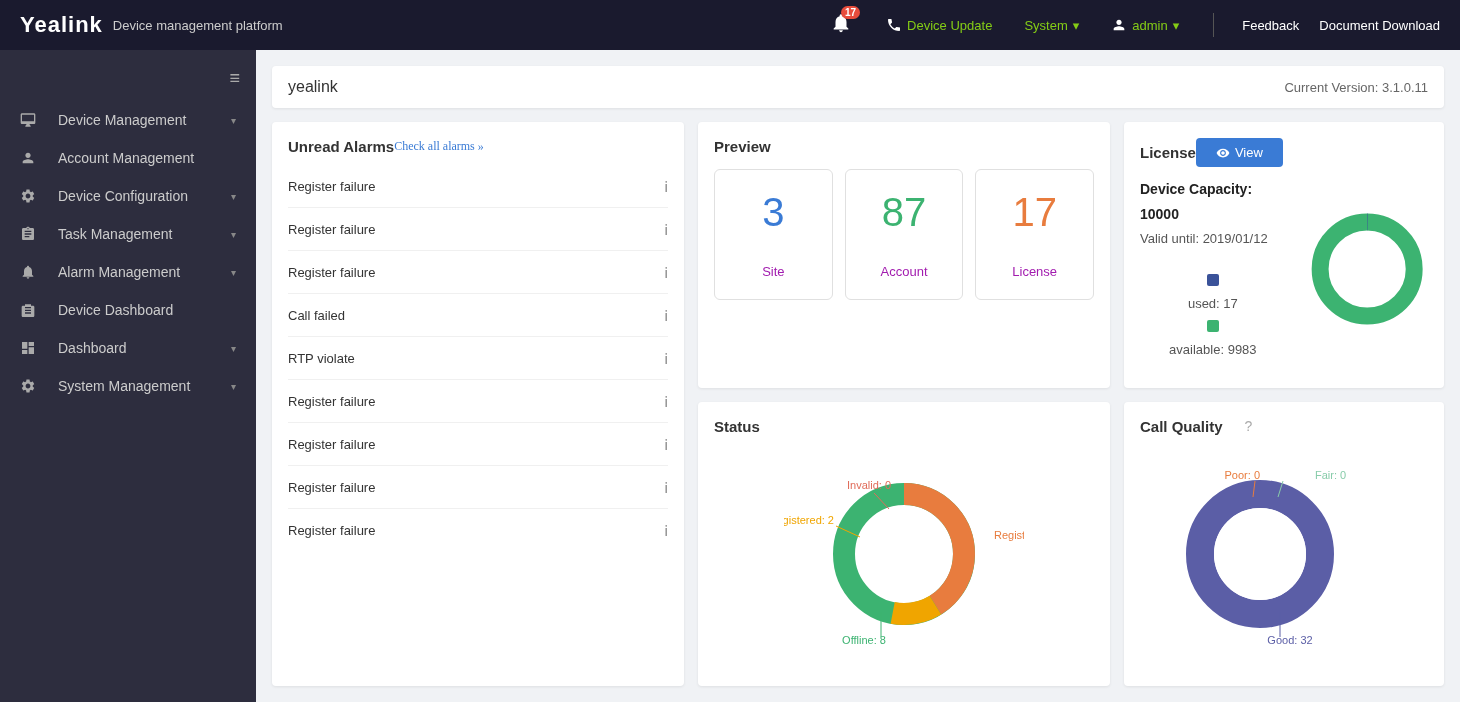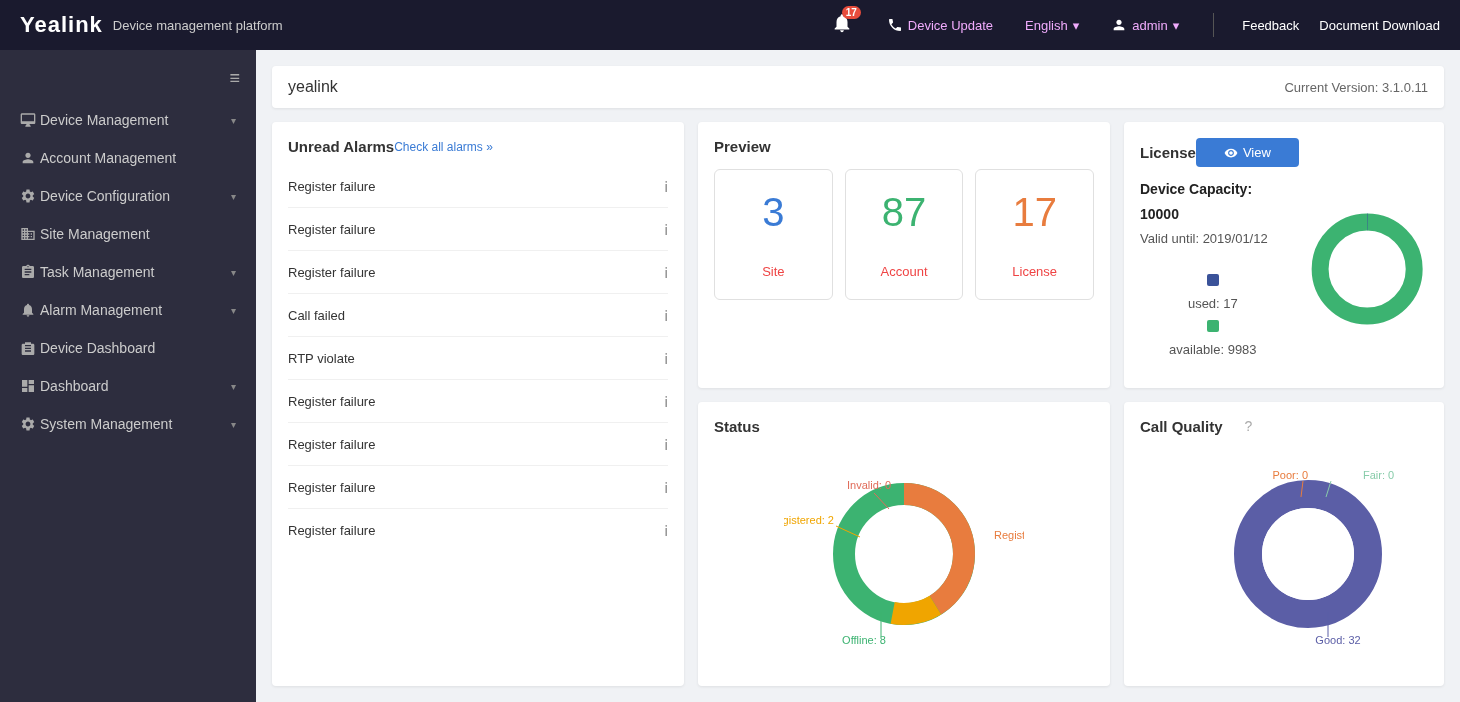--- a/index.html
+++ b/index.html
@@ -20,21 +20,21 @@
     .topnav-logo { font-size: 22px; font-weight: bold; color: #fff; letter-spacing: 1px; }
     .topnav-subtitle { font-size: 13px; color: #ccc; }
     .topnav-spacer { flex: 1; }
     .topnav-bell { position: relative; cursor: pointer; margin-right: 8px; }
     .topnav-bell svg { width: 22px; height: 22px; fill: #fff; }
     .bell-badge {
       position: absolute; top: -6px; right: -8px;
       background: #e74c3c; color: #fff; font-size: 10px;
       border-radius: 10px; padding: 1px 4px; font-weight: bold;
     }
-    .topnav-item { display: flex; align-items: center; gap: 5px; font-size: 13px; color: #f0abfc; cursor: pointer; padding: 0 6px; }
+    .topnav-item { display: flex; align-items: center; gap: 5px; font-size: 13px; color: #84cc16; cursor: pointer; padding: 0 6px; }
     .topnav-item svg { width: 16px; height: 16px; fill: #fff; }
     .topnav-divider { width: 1px; height: 24px; background: #555; margin: 0 8px; }
     .topnav-link { font-size: 13px; color: #fff; cursor: pointer; }
 
     
     .main-layout { display: flex; flex: 1; overflow: hidden; }
 
     
     .sidebar {
       width: 256px;
@@ -42,21 +42,21 @@
       color: #ccc;
       flex-shrink: 0;
       overflow-y: auto;
       padding-top: 10px;
     }
     .sidebar-hamburger {
       display: flex; justify-content: flex-end; padding: 8px 16px 12px;
       cursor: pointer; color: #aaa; font-size: 18px;
     }
     .sidebar-item {
-      display: flex; align-items: center; gap: 4px;
+      display: flex; align-items: center; gap: 22px;
       padding: 11px 20px; font-size: 14px; cursor: pointer;
       transition: background 0.2s;
     }
     .sidebar-item svg { width: 16px; height: 16px; fill: #aaa; flex-shrink: 0; }
     .sidebar-item .chevron { margin-left: auto; font-size: 10px; color: #888; }
 
     
     .content {
       flex: 1; overflow-y: auto; padding: 16px; display: flex; flex-direction: column; gap: 14px;
     }
@@ -90,42 +90,42 @@
     
     .preview-stats { display: flex; gap: 12px; justify-content: space-around; }
     .stat-box {
       border: 1px solid #e0e0e0; border-radius: 6px;
       padding: 20px 28px; text-align: center; flex: 1;
     }
     .stat-number { font-size: 40px; font-weight: 300; margin-bottom: 6px; }
     .stat-number.blue { color: #3a7bd5; }
     .stat-number.teal { color: #3cb371; }
     .stat-number.orange { color: #e87c3e; }
-    .stat-label { font-size: 13px; color: #ef4444; margin-top: 29px; }
+    .stat-label { font-size: 13px; color: #a21caf; margin-top: 29px; }
 
     
     .license-card { display: flex; flex-direction: column; gap: 10px; }
     .license-header { display: flex; align-items: center; margin-bottom: 0; }
     .license-info { font-size: 13px; color: #555; line-height: 1.8; }
     .license-info strong { color: #222; font-size: 14px; }
     .license-legend { display: flex; flex-direction: column; gap: 4px; font-size: 13px; color: #555; }
     .legend-item { display: flex; align-items: center; gap: 6px; flex-direction: column; }
     .legend-dot { width: 12px; height: 12px; border-radius: 2px; flex-shrink: 0; }
     .license-body { display: flex; align-items: center; gap: 20px; }
 
     .view-btn {
       background: #3a7bd5; color: #fff; border: none;
-      padding: 7px 28px; border-radius: 4px; font-size: 13px; cursor: pointer;
+      padding: 7px 20px; border-radius: 4px; font-size: 13px; cursor: pointer;
       display: flex; align-items: center; gap: 5px;
     }
 
     
     .alarms-card { grid-row: 1 / 3; overflow: hidden; display: flex; flex-direction: column; }
     .alarms-header { display: flex; align-items: center; margin-bottom: 10px; }
-    .alarms-check-link { font-size: 12px; color: #3a7bd5; cursor: pointer; }
+    .alarms-check-link { font-size: 12px; color: #3a7bd5; cursor: pointer; font-family: Liberation Serif, serif; }
     .alarm-list { flex: 1; overflow-y: auto; }
     .alarm-item {
       display: flex; justify-content: space-between; align-items: center;
       padding: 11px 0; border-bottom: 1px solid #f0f0f0; font-size: 13px; color: #333; gap: 37px;
     }
     .alarm-item:last-child { border-bottom: none; }
     .alarm-info-icon { color: #888; cursor: pointer; font-size: 15px; }
 
     
     .status-card { }
@@ -159,21 +159,21 @@
   </div>
 
   <div class="topnav-item">
     <svg viewBox="0 0 24 24">
         <path d="M6.62 10.79c1.44 2.83 3.76 5.14 6.59 6.59l2.2-2.2c.27-.27.67-.36 1.02-.24 1.12.37 2.33.57 3.57.57.55 0 1 .45 1 1V20c0 .55-.45 1-1 1-9.39 0-17-7.61-17-17 0-.55.45-1 1-1h3.5c.55 0 1 .45 1 1 0 1.25.2 2.45.57 3.57.11.35.03.74-.25 1.02l-2.2 2.2z"></path>
       </svg>
     <span>Device Update</span>
   </div>
 
   <div class="topnav-item">
-    <span>English</span>
+    <span>System</span>
     <span>▾</span>
   </div>
 
   <div class="topnav-item">
     <svg viewBox="0 0 24 24">
         <path d="M12 12c2.21 0 4-1.79 4-4s-1.79-4-4-4-4 1.79-4 4 1.79 4 4 4zm0 2c-2.67 0-8 1.34-8 4v2h16v-2c0-2.66-5.33-4-8-4z"></path>
       </svg>
     <span>admin</span>
     <span>▾</span>
   </div>
@@ -203,26 +203,20 @@
           <path d="M12 12c2.21 0 4-1.79 4-4s-1.79-4-4-4-4 1.79-4 4 1.79 4 4 4zm0 2c-2.67 0-8 1.34-8 4v2h16v-2c0-2.66-5.33-4-8-4z"></path>
         </svg>
       <span>Account Management</span>
     </div>
     <div class="sidebar-item">
       <svg viewBox="0 0 24 24">
           <path d="M19.14,12.94c0.04-0.3,0.06-0.61,0.06-0.94c0-0.32-0.02-0.64-0.07-0.94l2.03-1.58c0.18-0.14,0.23-0.41,0.12-0.61 l-1.92-3.32c-0.12-0.22-0.37-0.29-0.59-0.22l-2.39,0.96c-0.5-0.38-1.03-0.7-1.62-0.94L14.4,2.81c-0.04-0.24-0.24-0.41-0.48-0.41 h-3.84c-0.24,0-0.43,0.17-0.47,0.41L9.25,5.35C8.66,5.59,8.12,5.92,7.63,6.29L5.24,5.33c-0.22-0.08-0.47,0-0.59,0.22L2.74,8.87 C2.62,9.08,2.66,9.34,2.86,9.48l2.03,1.58C4.84,11.36,4.8,11.69,4.8,12s0.02,0.64,0.07,0.94l-2.03,1.58 c-0.18,0.14-0.23,0.41-0.12,0.61l1.92,3.32c0.12,0.22,0.37,0.29,0.59,0.22l2.39-0.96c0.5,0.38,1.03,0.7,1.62,0.94l0.36,2.54 c0.05,0.24,0.24,0.41,0.48,0.41h3.84c0.24,0,0.44-0.17,0.47-0.41l0.36-2.54c0.59-0.24,1.13-0.56,1.62-0.94l2.39,0.96 c0.22,0.08,0.47,0,0.59-0.22l1.92-3.32c0.12-0.22,0.07-0.47-0.12-0.61L19.14,12.94z M12,15.6c-1.98,0-3.6-1.62-3.6-3.6 s1.62-3.6,3.6-3.6s3.6,1.62,3.6,3.6S13.98,15.6,12,15.6z"></path>
         </svg>
       <span>Device Configuration</span>
       <span class="chevron">▾</span>
-    </div>
-    <div class="sidebar-item">
-      <svg viewBox="0 0 24 24">
-          <path d="M12 7V3H2v18h20V7H12zM6 19H4v-2h2v2zm0-4H4v-2h2v2zm0-4H4V9h2v2zm0-4H4V5h2v2zm4 12H8v-2h2v2zm0-4H8v-2h2v2zm0-4H8V9h2v2zm0-4H8V5h2v2zm10 12h-8v-2h2v-2h-2v-2h2v-2h-2V9h8v10zm-2-8h-2v2h2v-2zm0 4h-2v2h2v-2z"></path>
-        </svg>
-      <span>Site Management</span>
     </div>
     <div class="sidebar-item">
       <svg viewBox="0 0 24 24">
           <path d="M19 3h-4.18C14.4 1.84 13.3 1 12 1c-1.3 0-2.4.84-2.82 2H5c-1.1 0-2 .9-2 2v14c0 1.1.9 2 2 2h14c1.1 0 2-.9 2-2V5c0-1.1-.9-2-2-2zm-7 0c.55 0 1 .45 1 1s-.45 1-1 1-1-.45-1-1 .45-1 1-1zm2 14H7v-2h7v2zm3-4H7v-2h10v2zm0-4H7V7h10v2z"></path>
         </svg>
       <span>Task Management</span>
       <span class="chevron">▾</span>
     </div>
     <div class="sidebar-item">
       <svg viewBox="0 0 24 24">
@@ -387,21 +381,21 @@
           </svg>
         </div>
       </div>
 
       <div class="card">
         <div class="call-quality-header">
           <span class="card-title" style="margin-bottom:0">Call Quality</span>
           <span class="help-icon">?</span>
         </div>
 
-        <div style="display:flex; justify-content:flex-end; align-items:center; margin-top:10px;">
+        <div style="display:flex; justify-content:flex-start; align-items:center; margin-top:10px;">
           <svg width="240" height="210" viewBox="0 0 240 210">
 
             <circle cx="120" cy="105" r="60" fill="none" stroke="#5b5ea6" stroke-width="28" stroke-dasharray="376.99" stroke-dashoffset="0" transform="rotate(-90 120 105)"></circle>
             <circle cx="120" cy="105" r="46" fill="white"></circle>
 
             <text x="120" y="30" font-size="11" fill="#e87c3e" text-anchor="end">Poor: 0</text>
             <text x="175" y="30" font-size="11" fill="#88ccaa" text-anchor="start">Fair: 0</text>
             <text x="150" y="195" font-size="11" fill="#5b5ea6" text-anchor="middle">Good: 32</text>
             <line x1="115" y1="32" x2="113" y2="48" stroke="#e87c3e" stroke-width="1"></line>
             <line x1="143" y1="32" x2="138" y2="48" stroke="#88ccaa" stroke-width="1"></line>

